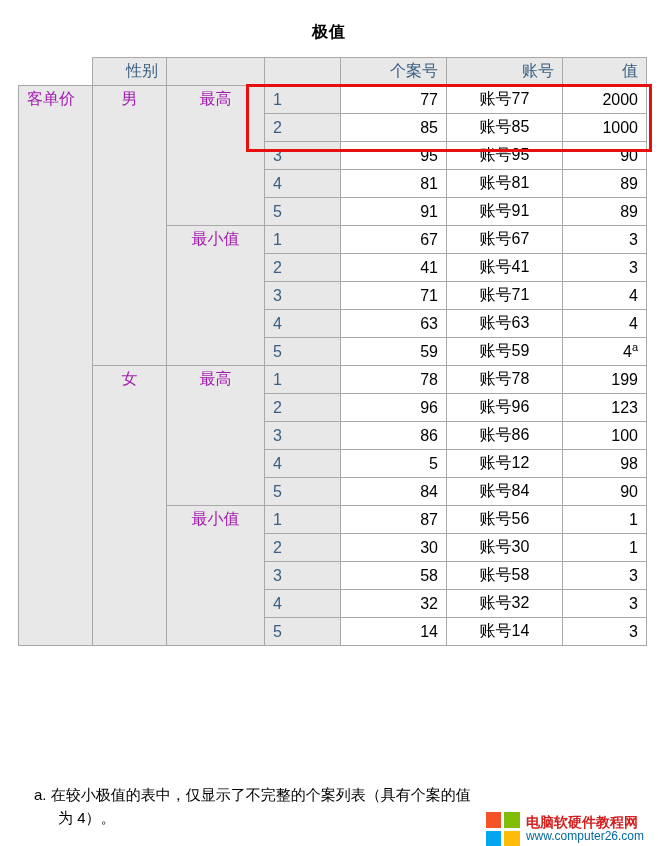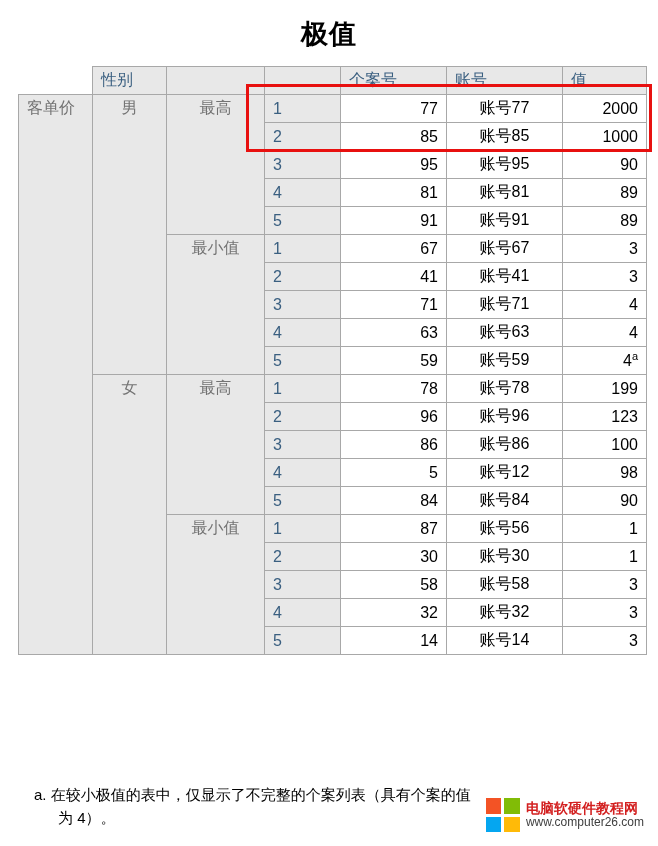--- a/index.html
+++ b/index.html
@@ -15,23 +15,23 @@
     position: relative;
     overflow: hidden;
   }
   .page {
     position: relative;
     width: 658px;
     height: 846px;
   }
   .title {
     text-align: center;
-    font-size: 27px;
+    font-size: 16px;
     font-weight: bold;
-    padding-top: 16px;
+    padding-top: 22px;
     letter-spacing: 1px;
   }
   table.extremes {
     border-collapse: collapse;
     margin: 14px 0 0 18px;
     width: 628px;
     table-layout: fixed;
   }
   table.extremes td, table.extremes th {
     border: 1px solid #a8a8a8;
@@ -47,32 +47,32 @@
   col.c-kind  { width: 98px; }
   col.c-rank  { width: 76px; }
   col.c-case  { width: 106px; }
   col.c-acct  { width: 116px; }
   col.c-val   { width: 84px; }
 
   
   thead td {
     background: #e8e8e8;
     color: #3a5f80;
-    text-align: left;
+    text-align: right;
     vertical-align: bottom;
     height: 34px;
   }
   thead td.blank-left {
     background: #ffffff;
     border: none;
   }
   
   td.label {
     background: #e8e8e8;
-    color: #737373;
+    color: #a21caf;
     text-align: left;
     vertical-align: top;
     font-family: Liberation Serif, serif;
   }
   td.label.center {
     text-align: center;
   }
   td.rank {
     background: #e8e8e8;
     color: #3a5f80;
@@ -118,21 +118,21 @@
     width: 620px;
     font-size: 15px;
     line-height: 1.5;
   }
   .footnote .fn-line1 { padding-left: 16px; }
   .footnote .fn-line2 { padding-left: 40px; }
 
   .watermark {
     position: absolute;
     right: 14px;
-    bottom: 14px;
+    bottom: 0;
     display: flex;
     align-items: center;
     gap: 6px;
   }
   .wm-logo {
     width: 34px;
     height: 34px;
     display: grid;
     grid-template-columns: 1fr 1fr;
     grid-template-rows: 1fr 1fr;
@@ -149,21 +149,21 @@
   .wm-text {
     line-height: 1.15;
   }
   .wm-title {
     font-size: 14px;
     color: #d32020;
     font-weight: bold;
   }
   .wm-url {
     font-size: 12px;
-    color: #404040;
+    color: #0369a1;
   }
 </style>
 </head>
 <body>
 
 <div class="page">
 
   <div class="title">极值</div>
 
   <table class="extremes">

